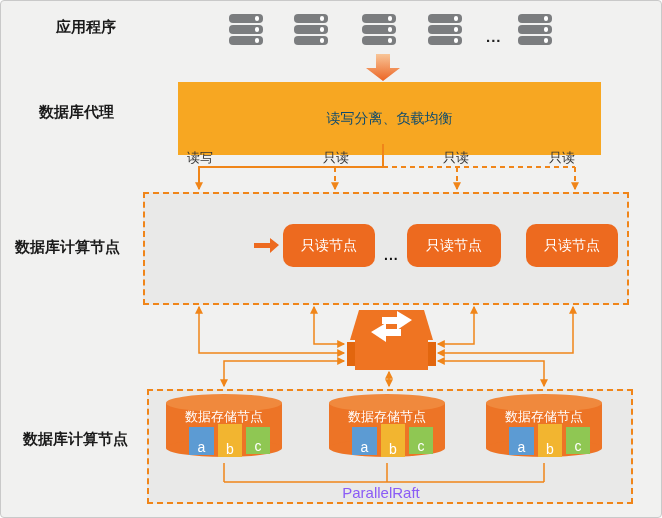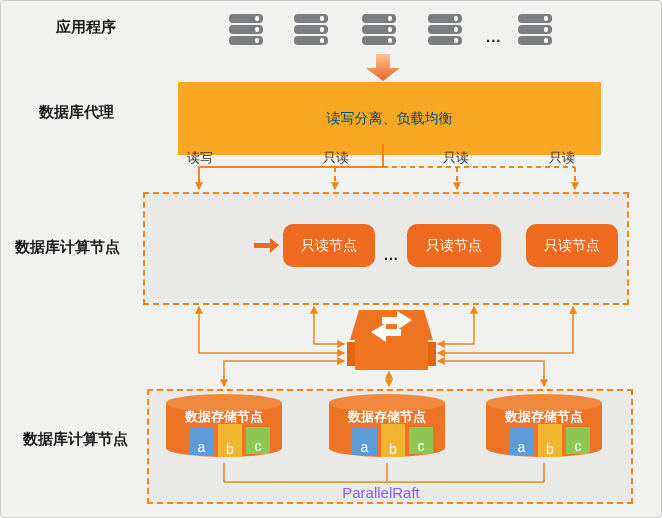--- a/index.html
+++ b/index.html
@@ -31,21 +31,21 @@
   .rdma-label{position:absolute;left:354px;top:337px;width:73px;height:32px;z-index:6;
               display:flex;align-items:center;justify-content:center;color:#fff;font-size:15px;}
 
   .storage-box{position:absolute;left:146px;top:388px;width:486px;height:115px;background:#e9e9e8;
                border:2px dashed #F08519;box-sizing:border-box;}
   .cyl{position:absolute;top:393px;width:116px;height:70px;}
   .cyl-body{position:absolute;left:0;top:9px;width:116px;height:45px;background:#ED7426;}
   .cyl-bottom{position:absolute;left:0;top:45px;width:116px;height:18px;border-radius:50%;background:#ED7426;}
   .cyl-top{position:absolute;left:0;top:0;width:116px;height:18px;border-radius:50%;background:#F0893D;}
   .cyl-label{position:absolute;left:0;top:14px;width:100%;text-align:center;color:#fff;
-             font-size:13px;font-weight:bold;white-space:nowrap;}
+             font-size:13px;font-weight:normal;white-space:nowrap;}
   .seg{position:absolute;display:flex;align-items:flex-end;justify-content:center;color:#fff;
        font-size:14px;line-height:1.1;}
   .seg-a{left:23px;top:33px;width:25px;height:28px;background:#5C9BD3;}
   .seg-b{left:52px;top:30px;width:24px;height:33px;background:#F2B530;}
   .seg-c{left:80px;top:33px;width:24px;height:27px;background:#8FC753;}
   .raft-label{position:absolute;left:320px;top:483px;width:120px;text-align:center;font-size:15px;color:#8b5cf6;}
 
   svg.overlay{position:absolute;left:0;top:0;z-index:5;pointer-events:none;}
   .ln{stroke:#F08519;stroke-width:1.5;fill:none;}
   .ln2{stroke:#F08519;stroke-width:2;fill:none;}

